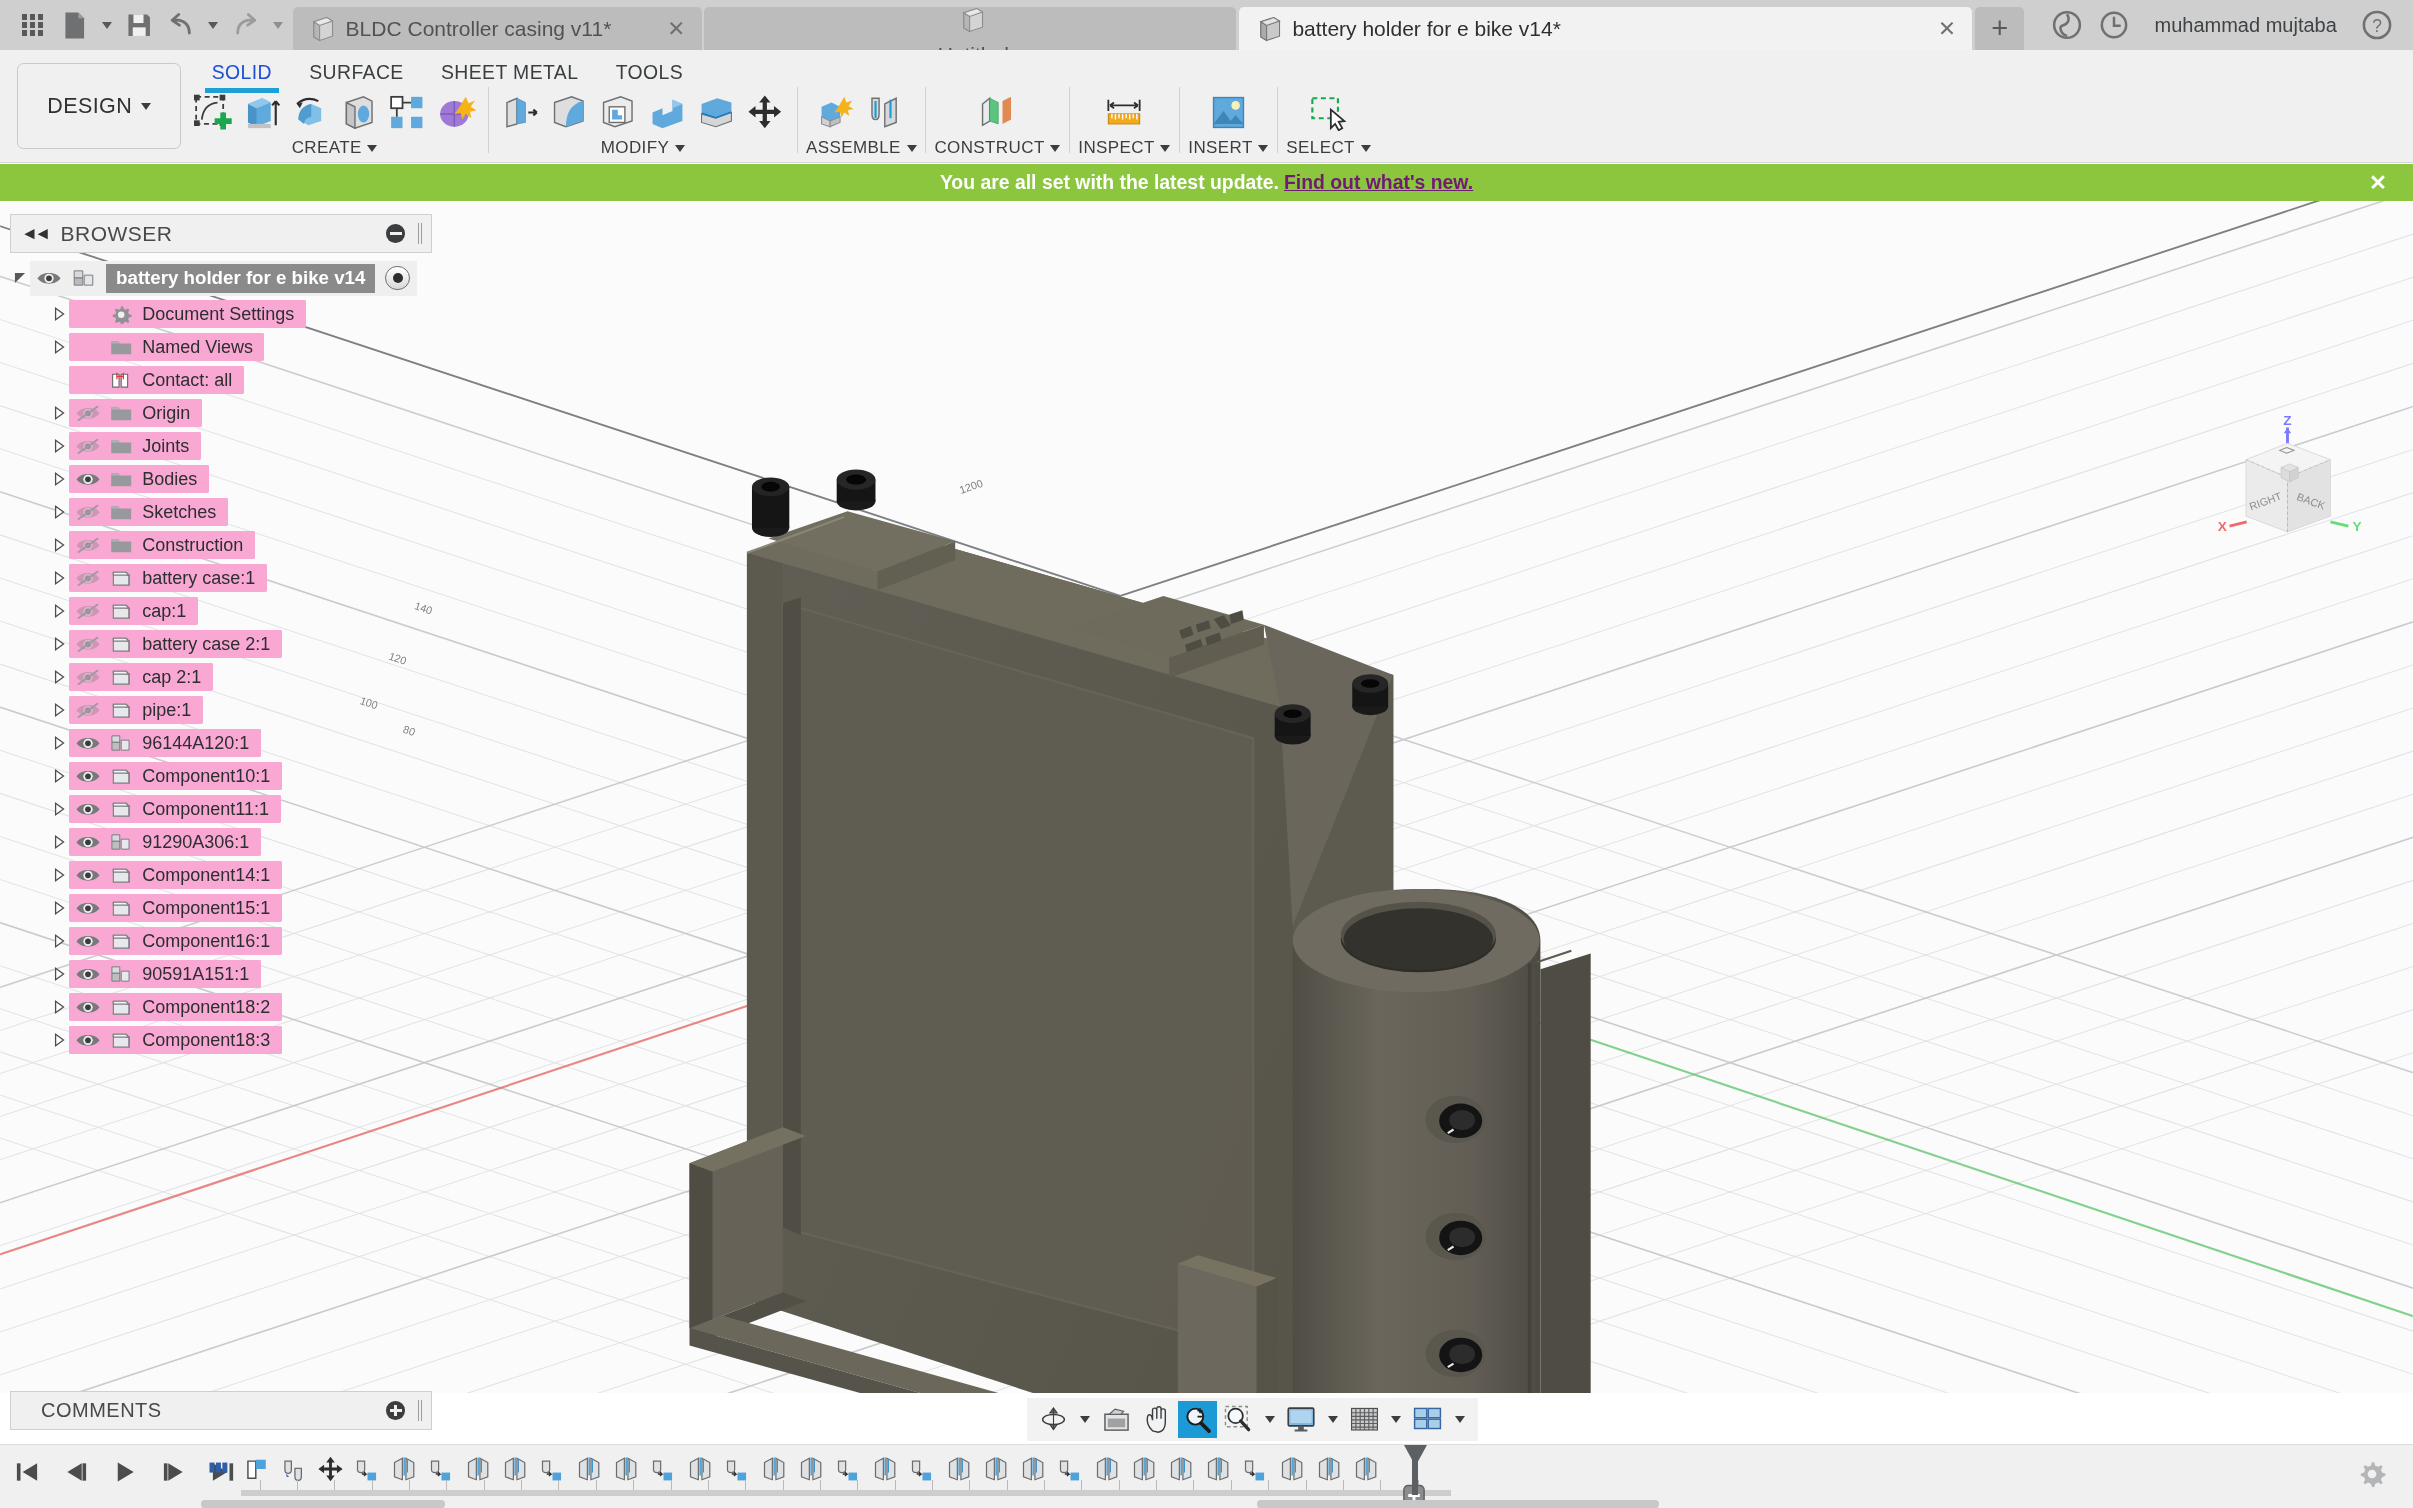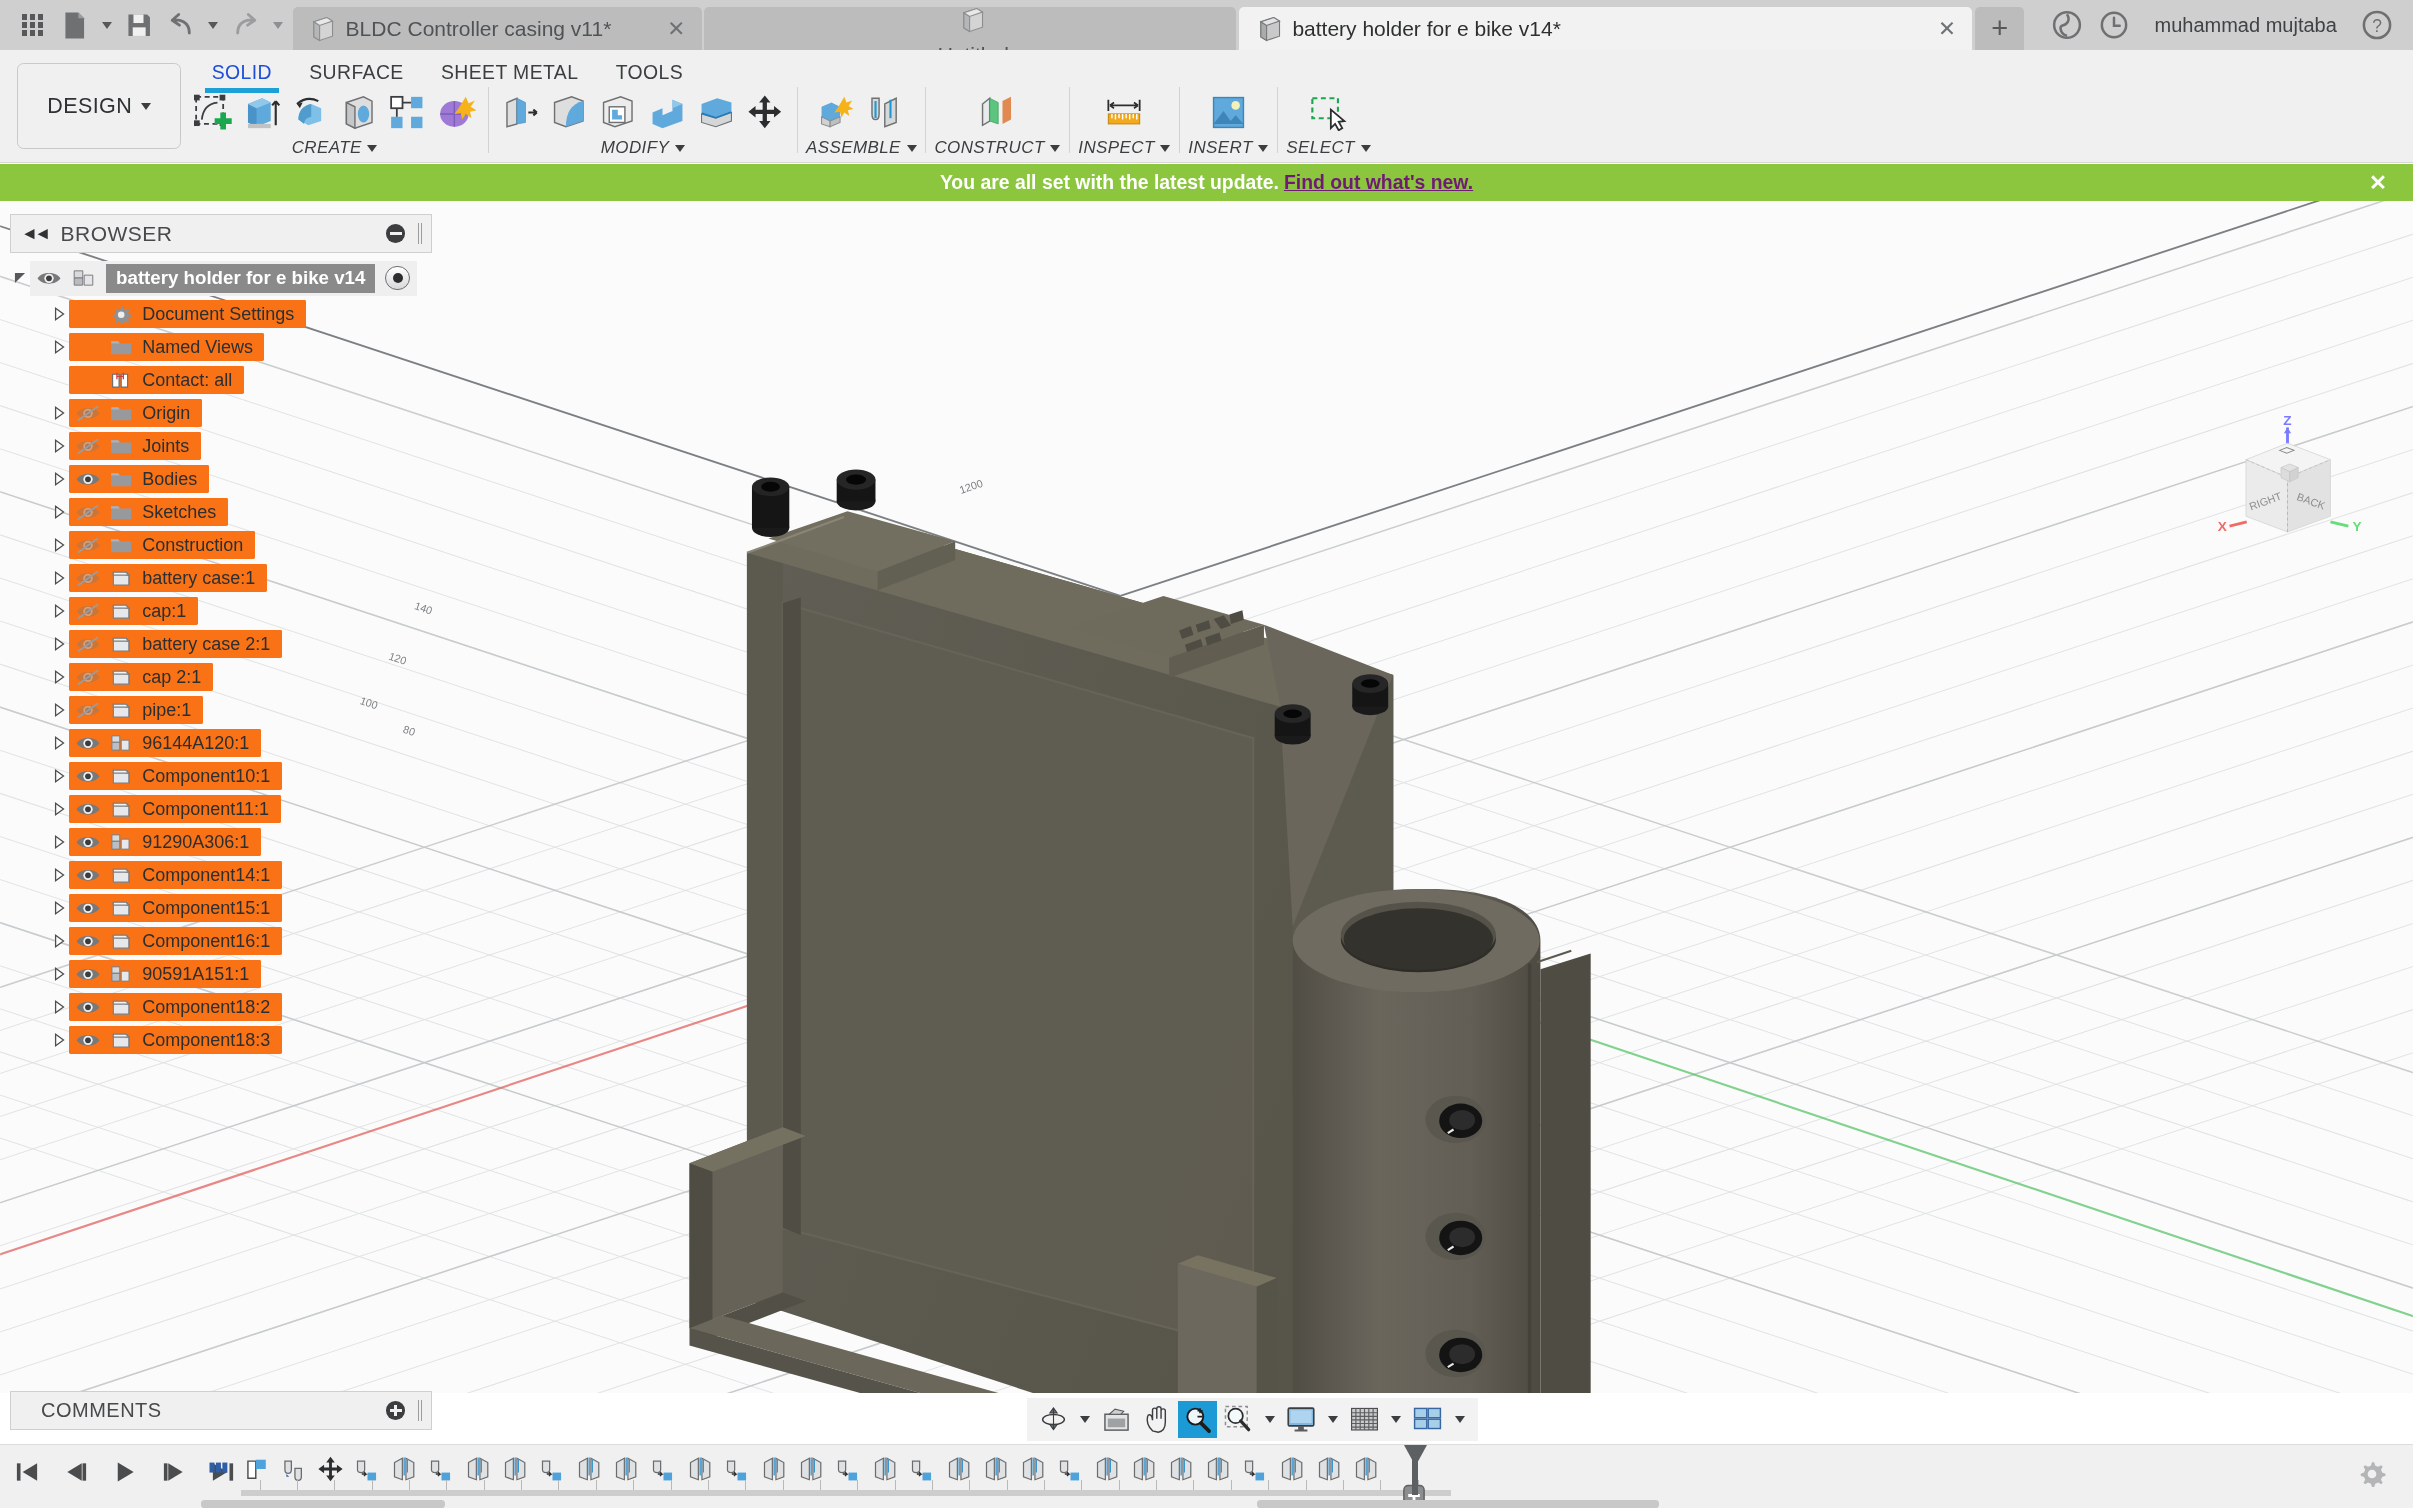--- a/index.html
+++ b/index.html
@@ -56,21 +56,21 @@
     font-size: 21.5px; color: #2f3234; letter-spacing: 0.4px;
   }
   .ribbon-tabs { position: absolute; left: 193px; top: 5.7px; display: flex; gap: 0; }
   .rtab {
     font-size: 19.4px; color: #3b3e40; padding: 5.7px 18.7px 7.2px; position: relative; letter-spacing: 0.4px;
   }
   .rtab.active { color: #1d4ed8; }
   .rtab.active::after {
     content:""; position: absolute; left: 11.5px; right: 11.5px; bottom: -1.4px; height: 5px; background: #1d9fd8;
   }
-  .groups { position: absolute; left: 185px; top: 37px; right: 0; height: 76px; display: flex; align-items: flex-start; font-style: italic; }
+  .groups { position: absolute; left: 185px; top: 37px; right: 0; height: 76px; display: flex; align-items: flex-start; }
   .grp { display: flex; flex-direction: column; align-items: center; padding: 0 4.3px; position: relative; }
   .grp-icons { display: flex; align-items: center; gap: 2.9px; height: 50px; }
   .gico { width: 46px; height: 45px; display: flex; align-items: center; justify-content: center; }
   .grp-label { font-size: 17px; color: #3b3e40; display: flex; align-items: center; gap: 5.7px; margin-top: 1.4px; letter-spacing: 0.4px; }
   .caret-t { width: 0;height:0; border-left: 5.7px solid transparent; border-right: 5.7px solid transparent; border-top: 7.2px solid #3b3e40; }
   .vsep { width: 0.7px; height: 66px; background: #d2d2d2; margin: 0 4.3px; align-self: flex-start; }
 
   
   .banner {
     position: absolute; top: 164px; left: 0; width: 2413px; height: 37px;
@@ -95,21 +95,21 @@
   }
   .bh-title { font-size: 21px; color: #47494b; letter-spacing: 0.5px; flex: 1; }
   .collapse-ico { color: #303234; font-size: 17px; letter-spacing: -3.6px; }
   .minus-circle { width: 18.7px; height: 18.7px; border-radius: 50%; background: #3b3d3f; position: relative; }
   .minus-circle::after { content: ""; position: absolute; left: 3.6px; right: 3.6px; top: 8px; height: 2.9px; background: #f0f0f0; }
   .grip { width: 4.3px; height: 21.5px; border-left: 1.4px solid #9a9c9e; border-right: 1.4px solid #9a9c9e; }
 
   .tree { margin-top: 5.7px; }
   .trow { display: flex; align-items: center; height: 33px; }
   .tw { width: 20px; flex: none; display: flex; align-items: center; justify-content: center; }
-  .tlabelbox { background: #f97316; display: inline-flex; align-items: center; gap: 8.6px; padding: 3.6px 11.5px 3.6px 5.7px; border-radius: 1.4px; }
+  .tlabelbox { background: #f9a8d4; display: inline-flex; align-items: center; gap: 8.6px; padding: 3.6px 11.5px 3.6px 5.7px; border-radius: 1.4px; }
   .tlabel { font-size: 18px; color: #2c2e30; white-space: nowrap; }
   .eye { width: 26px; height: 18.7px; flex: none; }
   .ficon { width: 24.4px; height: 20px; flex: none; }
   .rootrow { display: flex; align-items: center; height: 39px; }
   .root-pill { background: #efefef; display: inline-flex; align-items: center; gap: 10px; padding: 2.9px 7.2px 2.9px 5.7px; }
   .root-name { background: #8a8a8a; color: #fff; font-weight: bold; font-size: 18.7px; padding: 3.6px 10px; white-space: nowrap; }
   .radio-dot { width: 24.4px; height: 24.4px; border-radius: 50%; background: linear-gradient(#fff,#d8d8d8); border: 1.4px solid #6d6f71; display: flex; align-items: center; justify-content: center; }
   .radio-dot i { width: 10px; height: 10px; border-radius: 50%; background: #2b2d2f; display: block; }
 
   

